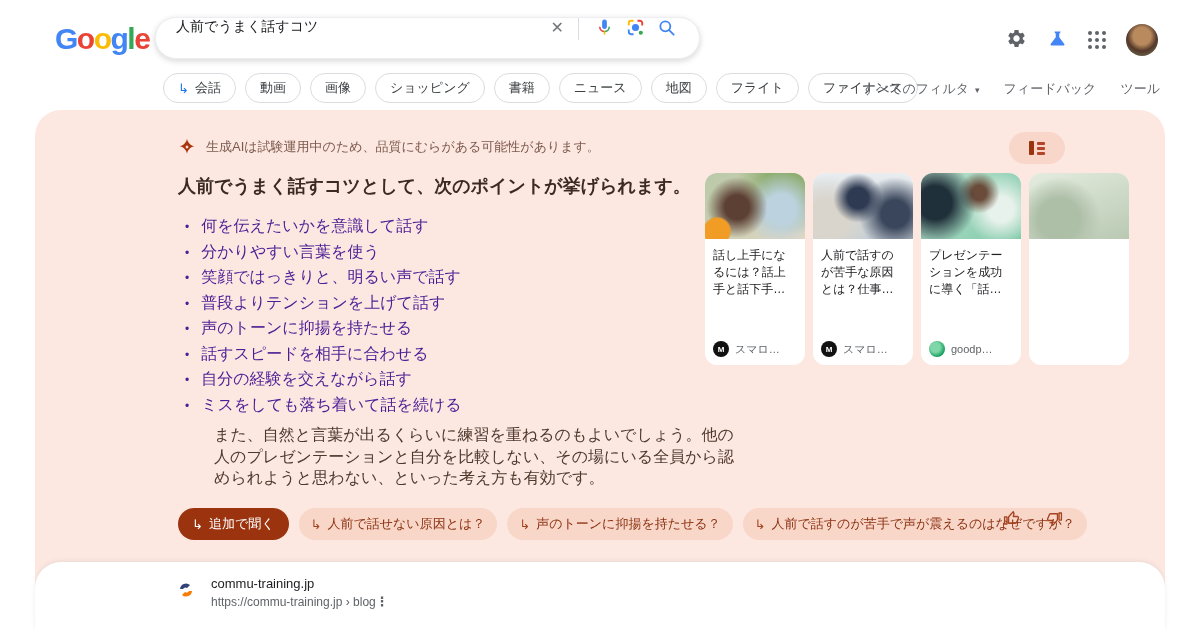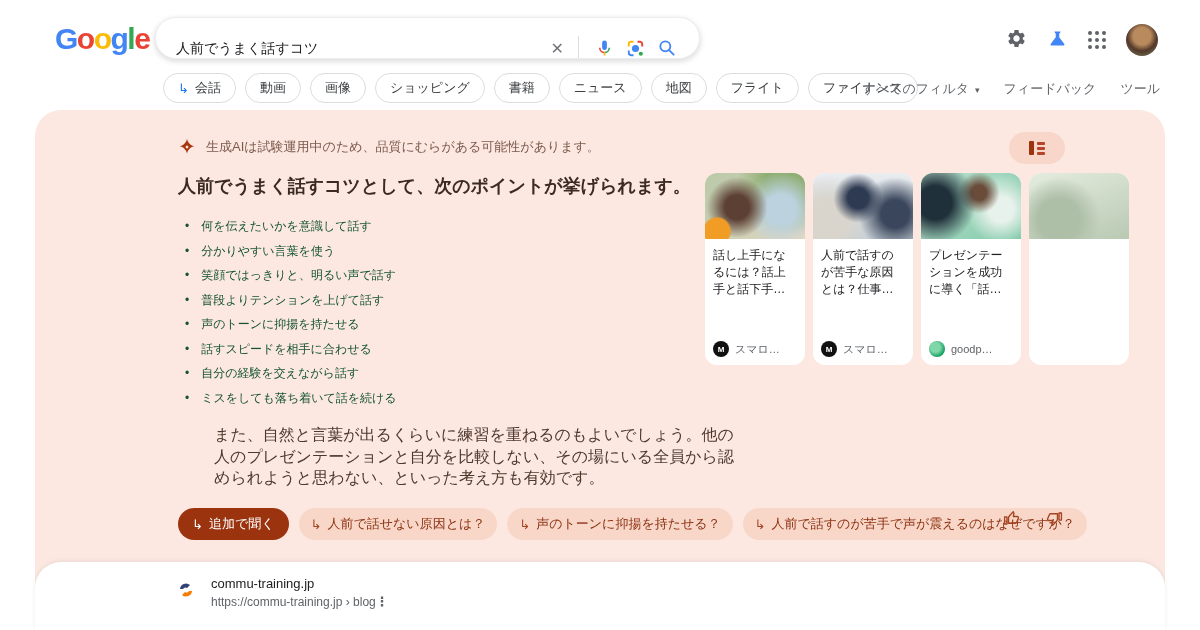--- a/index.html
+++ b/index.html
@@ -6,21 +6,21 @@
   html,body { width:1200px; height:630px; overflow:hidden; background:#fff;
     font-family:"Liberation Sans","DejaVu Sans",sans-serif; }
   .abs { position:absolute; }
 
   
   .logo { left:55px; top:22px; font-size:30px; font-weight:700; letter-spacing:-1.5px; }
   .gl0{color:#4285F4}.gl1{color:#EA4335}.gl2{color:#FBBC05}.gl3{color:#4285F4}.gl4{color:#34A853}.gl5{color:#EA4335}
 
   .searchbar { left:155px; top:17px; width:545px; height:42px; background:#fff;
     border:1px solid #eceef1; border-radius:21px; box-shadow:0 2px 5px 1px rgba(64,60,67,.16);
-    display:flex; align-items:flex-end; padding:0 16px 0 20px; }
+    display:flex; align-items:flex-start; padding:0 16px 0 20px; }
   .query { flex:1; font-size:14px; color:#202124; }
   .clear-x { font-size:16px; color:#70757a; cursor:pointer; padding:0 4px; }
   .sb-div { width:1px; height:22px; background:#dadce0; margin:0 10px; }
   .sb-ic { margin:0 6px; display:flex; align-items:center; }
 
   .hdr-right { right:42px; top:24px; display:flex; align-items:center; gap:20px; }
   .grid-icon { display:grid; grid-template-columns:repeat(3,4px); grid-gap:3px; }
   .grid-icon i { width:4px; height:4px; border-radius:50%; background:#5f6368; }
   .avatar { width:32px; height:32px; border-radius:50%;
     background:radial-gradient(circle at 50% 38%, #b98a5e 0 34%, #54382a 58%, #76805e 100%); }
@@ -38,21 +38,21 @@
   .notice { left:143px; top:28px; display:flex; align-items:center; gap:10px;
     font-size:13px; color:#7b584b; }
   .expand-pill { right:100px; top:22px; width:56px; height:32px; border-radius:16px;
     background:#f8d6ca; display:flex; align-items:center; justify-content:center; gap:3px; }
   .ep-bar { width:5px; height:14px; background:#9b330f; border-radius:1px; }
   .ep-lines { display:flex; flex-direction:column; gap:2px; }
   .ep-lines i { width:8px; height:3px; background:#b4442a; border-radius:1px; }
 
   .sge-heading { left:143px; top:64px; width:580px; font-size:18px; color:#3a2a20;font-weight:bold; }
   .sge-bullets { left:150px; top:104px; list-style:none; }
-  .sge-bullets li { font-size:12px; line-height:24.5px; color:#14532d; }
+  .sge-bullets li { font-size:16px; line-height:24.5px; color:#4c1d95; }
   .sge-bullets li::before { content:"•"; margin-right:12px; font-size:12px; }
   .sge-para { left:143px; top:314px; width:525px; font-size:16px; line-height:21.5px; color:#4f372c;margin-left:36px; }
 
   .sge-chips { left:143px; top:398px; display:flex; gap:10px; align-items:center; }
   .ask-btn { height:32px; border-radius:16px; background:#9b330f; color:#fff;
     display:flex; align-items:center; padding:0 14px; font-size:13px; white-space:nowrap; }
   .ask-btn .aicon { margin-right:6px; }
   .fchip { height:32px; border-radius:16px; background:#f8d7c9; color:#8c3110;
     display:flex; align-items:center; padding:0 12px; font-size:13px; white-space:nowrap; }
   .fchip .ficon { color:#a5421f; margin-right:6px; }

